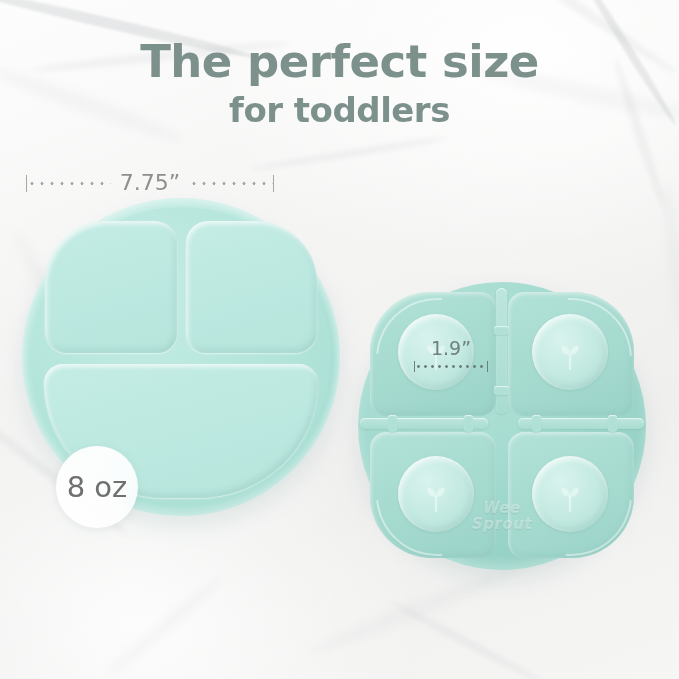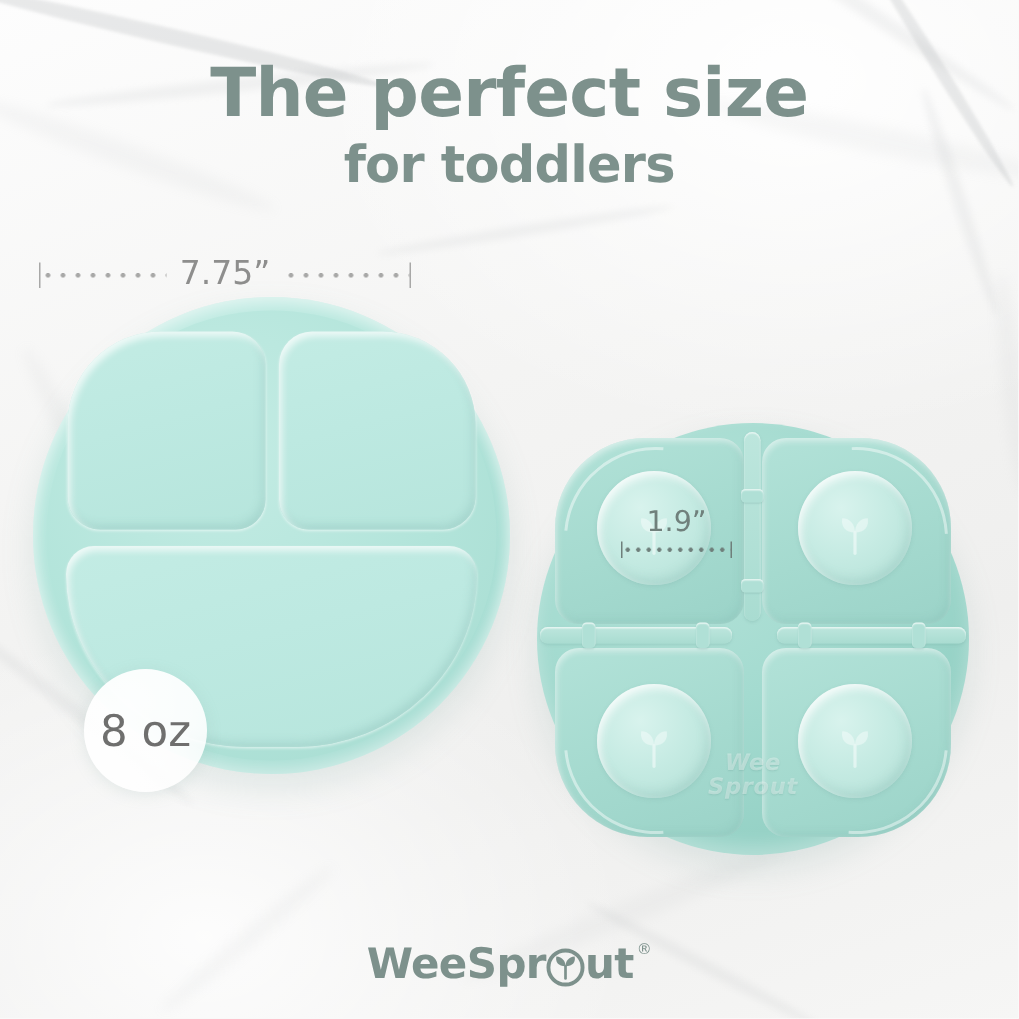--- a/index.html
+++ b/index.html
@@ -398,25 +398,14 @@
     <div id="dim-cup-label">1.9”</div>
     <div id="dim-cup-line">
       <div class="cap"></div>
       <div class="dots"></div>
       <div class="cap"></div>
     </div>
   </div>
 
   <div class="badge" id="badge-8oz">8 oz</div>
 
-  <div id="brand-logo">
-    <span id="brand-name-a">WeeSpr</span>
-    <svg id="brand-sprout-mark" viewBox="0 0 32 32">
-      <circle cx="16" cy="16" r="14" fill="none" stroke="#7d918c" stroke-width="3.2"></circle>
-      <path d="M16 25 L16 15" stroke="#7d918c" stroke-width="2.2" stroke-linecap="round" fill="none"></path>
-      <path d="M16 15 C10 15 7.5 11.5 8.5 7 C13.5 7.4 16 10.8 16 15 Z" fill="#7d918c"></path>
-      <path d="M16 15 C22 15 24.5 11.5 23.5 7 C18.5 7.4 16 10.8 16 15 Z" fill="#7d918c"></path>
-    </svg>
-    <span id="brand-name-b">ut</span>
-    <span id="brand-reg">®</span>
-  </div>
 
 </div>
 
 </body></html>

